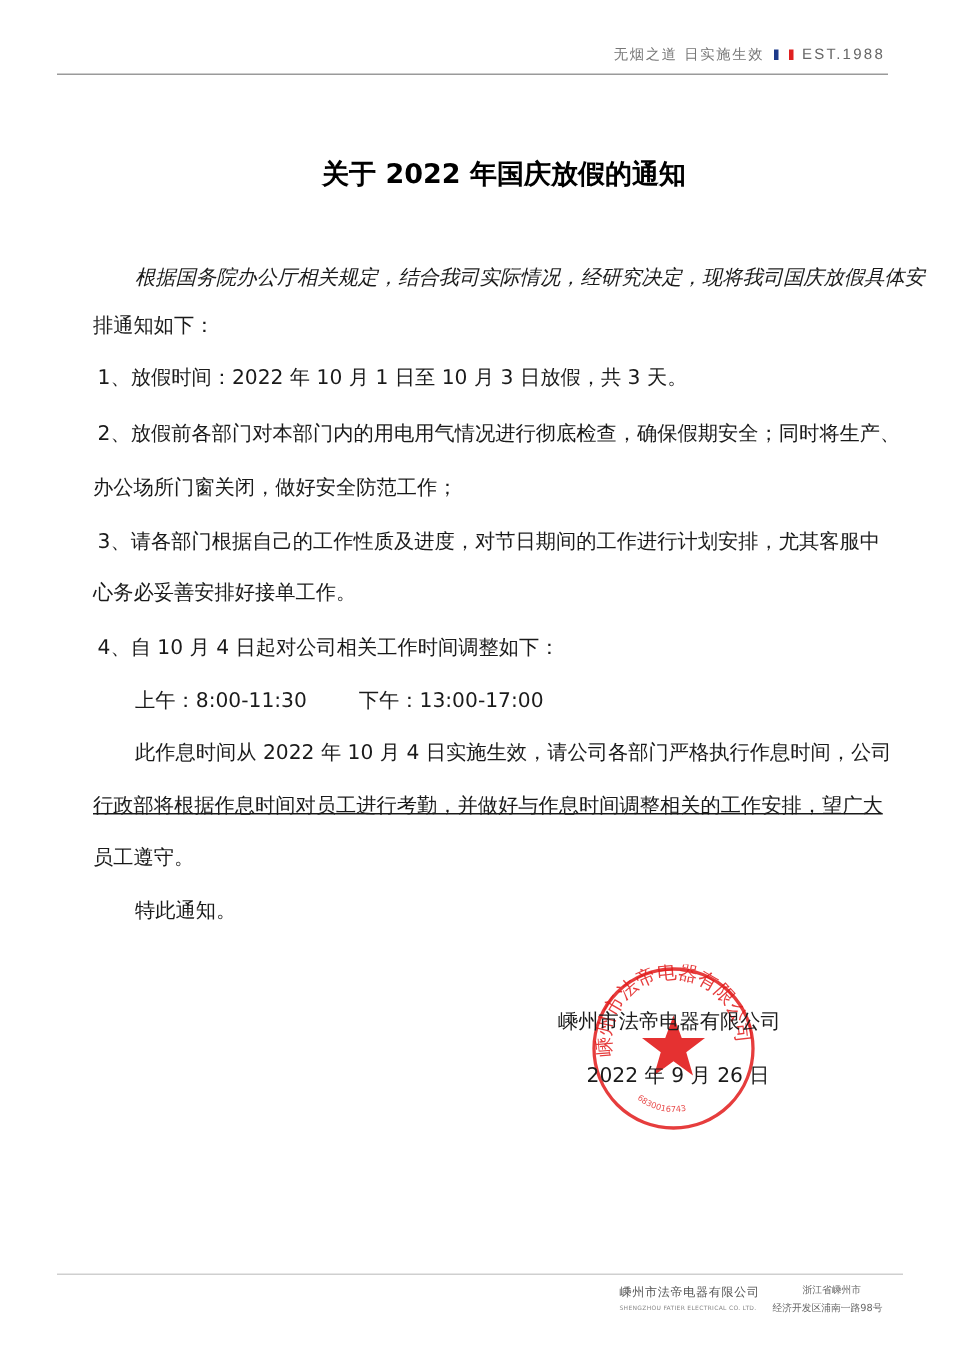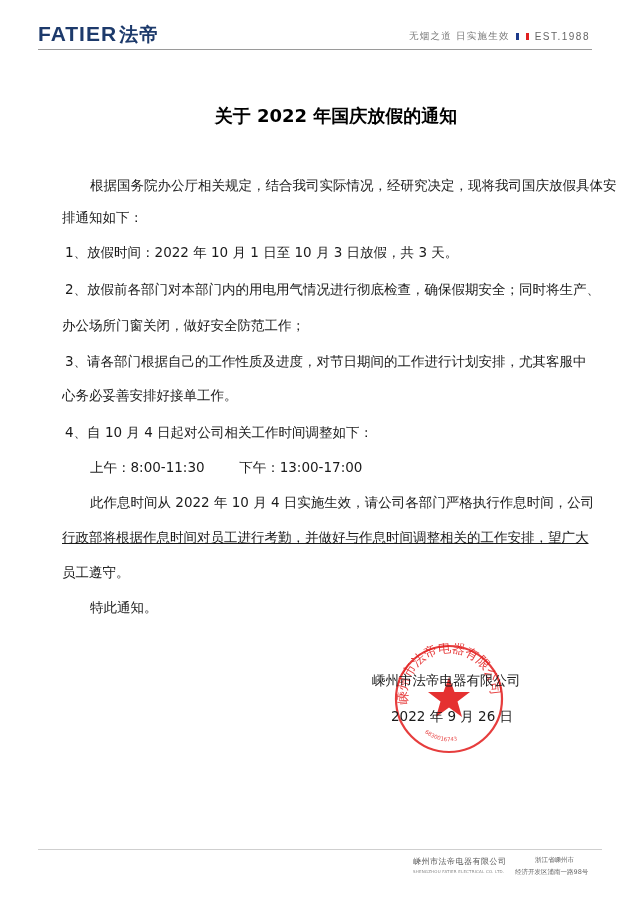--- a/index.html
+++ b/index.html
@@ -28,39 +28,36 @@
     .footer-rule { position: absolute; left: 38px; top: 849px; width: 564px; height: 1px; background: #cfcfcf; }
     .footer-company { position: absolute; left: 413px; top: 856px; font-size: 8px; color: #555; letter-spacing: 0.5px; }
     .footer-en { position: absolute; left: 413px; top: 869px; font-size: 4px; color: #888; letter-spacing: 0.2px; }
     .footer-addr1 { position: absolute; left: 515px; top: 856px; font-size: 6.5px; color: #666; padding-left: 20px; }
     .footer-addr2 { position: absolute; left: 515px; top: 868px; font-size: 6.5px; color: #666; }
   </style>
 </head>
 <body>
 
 <div class="header">
-  <div class="logo">
-    <span>FATIER</span><span class="cn">法帝</span>
-  </div>
   <div class="slogan">
     <span>无烟之道  日实施生效</span>
     <span class="flag">
       <span style="background:#1d3a8a"></span>
         <span style="background:#ffffff;border:0"></span>
         <span style="background:#e02020"></span>
     </span>
     <span class="est">EST.1988</span>
   </div>
 </div>
 <div class="header-rule"></div>
 
 <div class="title">关于 2022 年国庆放假的通知</div>
 
 <div class="body-text" style="top:0;">
-  <div class="p" style="top:176px; left:28px;">根据国务院办公厅相关规定，结合我司实际情况，经研究决定，现将我司国庆放假具体安</div>
+  <div class="p" style="top:176px; left:28px;font-style:italic;">根据国务院办公厅相关规定，结合我司实际情况，经研究决定，现将我司国庆放假具体安</div>
   <div class="p" style="top:208px; left:0;">排通知如下：</div>
 
   <div class="p" style="top:243px; left:3px;">1、放假时间：2022 年 10 月 1 日至 10 月 3 日放假，共 3 天。</div>
 
   <div class="p" style="top:280px; left:3px;">2、放假前各部门对本部门内的用电用气情况进行彻底检查，确保假期安全；同时将生产、</div>
   <div class="p" style="top:316px; left:0;">办公场所门窗关闭，做好安全防范工作；</div>
 
   <div class="p" style="top:352px; left:3px;">3、请各部门根据自己的工作性质及进度，对节日期间的工作进行计划安排，尤其客服中</div>
   <div class="p" style="top:386px; left:0;">心务必妥善安排好接单工作。</div>
 

